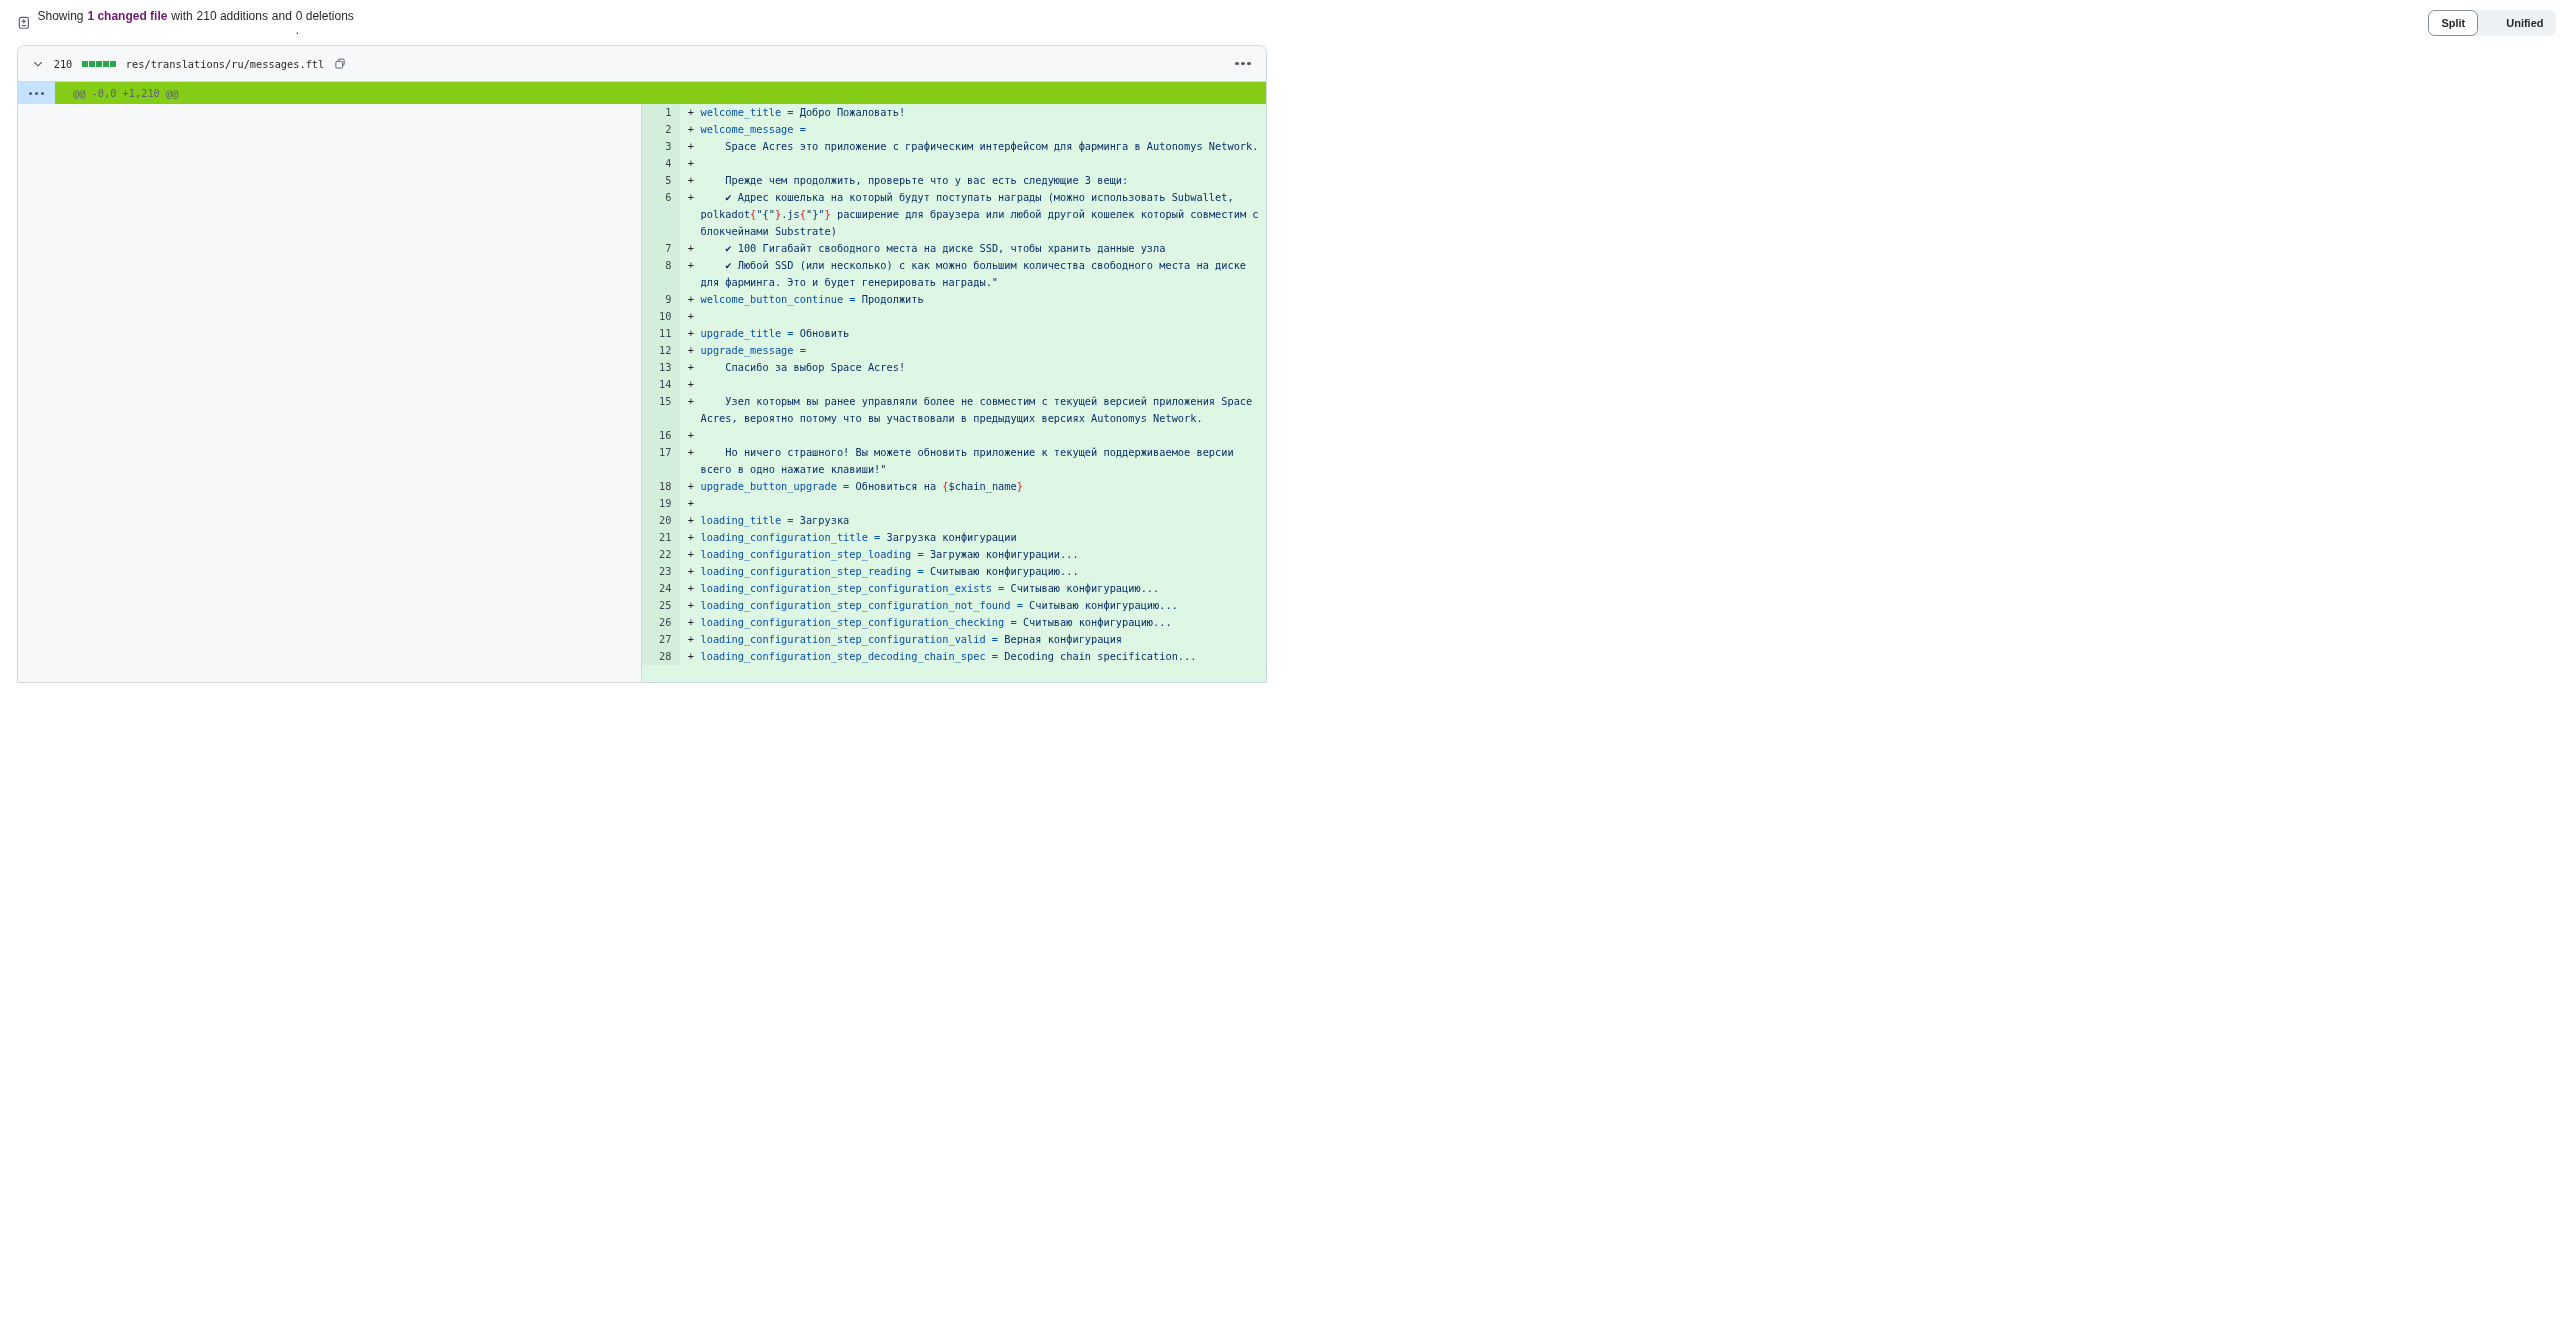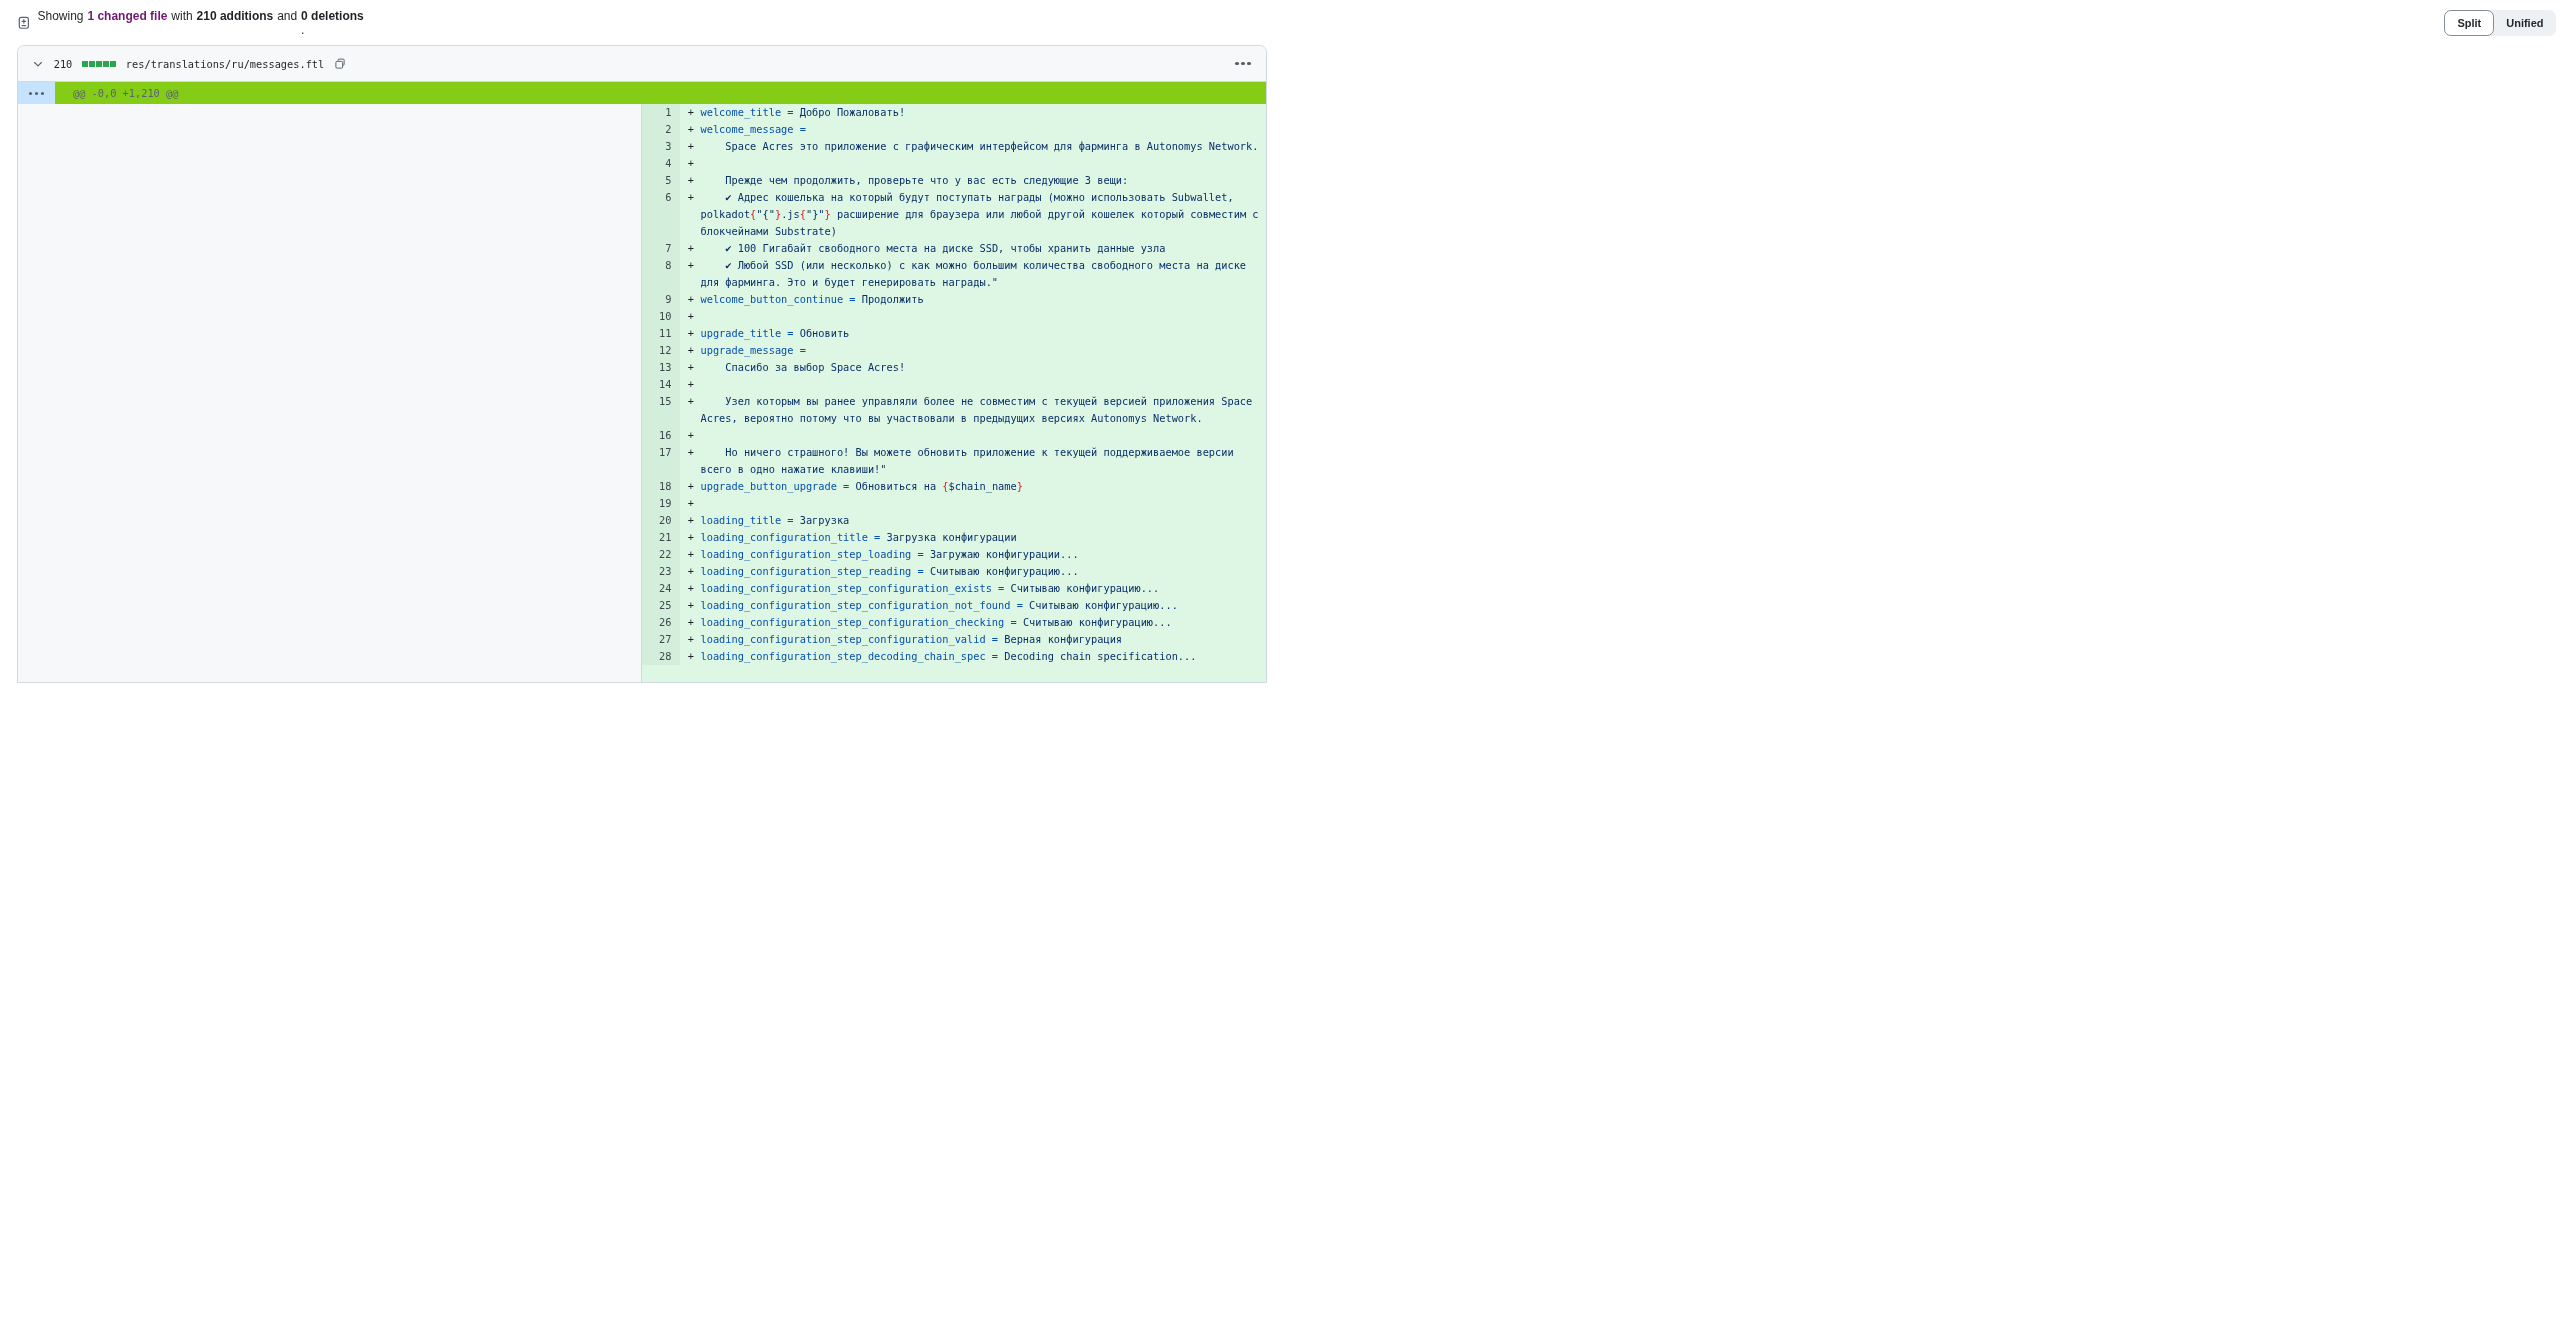--- a/index.html
+++ b/index.html
@@ -4,23 +4,23 @@
 <style>
   * { margin:0; padding:0; box-sizing:border-box; }
   html,body { width:1288px; height:666px; overflow:hidden; background:#ffffff;
     font-family:"Liberation Sans", sans-serif; }
 
   
   .topbar { position:absolute; top:0; left:0; width:100%; height:45px;
     display:flex; align-items:center; padding:0 20.5px 0 17px; }
   .summary { display:flex; align-items:flex-start; gap:3.9px; font-size:12px; color:#1f2328; margin-left:6.8px; }
   .summary a { color:#701a75; font-weight:700; text-decoration:none; cursor:pointer; }
-  .summary b { font-weight:700; }
+  .summary b { font-weight:400; }
   .nog { display:flex;flex-direction:column; }
-  .seg { margin-left:auto; display:flex; background:#eef1f4; border-radius:6.8px; }
+  .seg { margin-left:auto; display:flex; background:#eef1f4; border-radius:6.8px;gap:16px; }
   .seg-btn { font-size:11px; height:26px; line-height:26px; padding:0 12px; border-radius:6.8px;
     color:#25292e; cursor:pointer; user-select:none;font-weight:bold; }
   .seg-btn.selected { background:#ffffff; border:0.9px solid #848d97; line-height:24px; font-weight:700; }
 
   
   .file-card { position:absolute; top:45px; left:17px; width:1250px; height:638px;
     border:0.9px solid #d1d9e0; border-radius:6.8px 6.8px 0 0; background:#ffffff; overflow:hidden; }
   .file-header { height:36px; background:#f6f8fa; border-bottom:0.9px solid #d1d9e0;
     display:flex; align-items:center; padding:0 13.7px; gap:10px; }
   .file-header .count { font:10.3px "DejaVu Sans Mono", monospace; color:#1f2328; }

